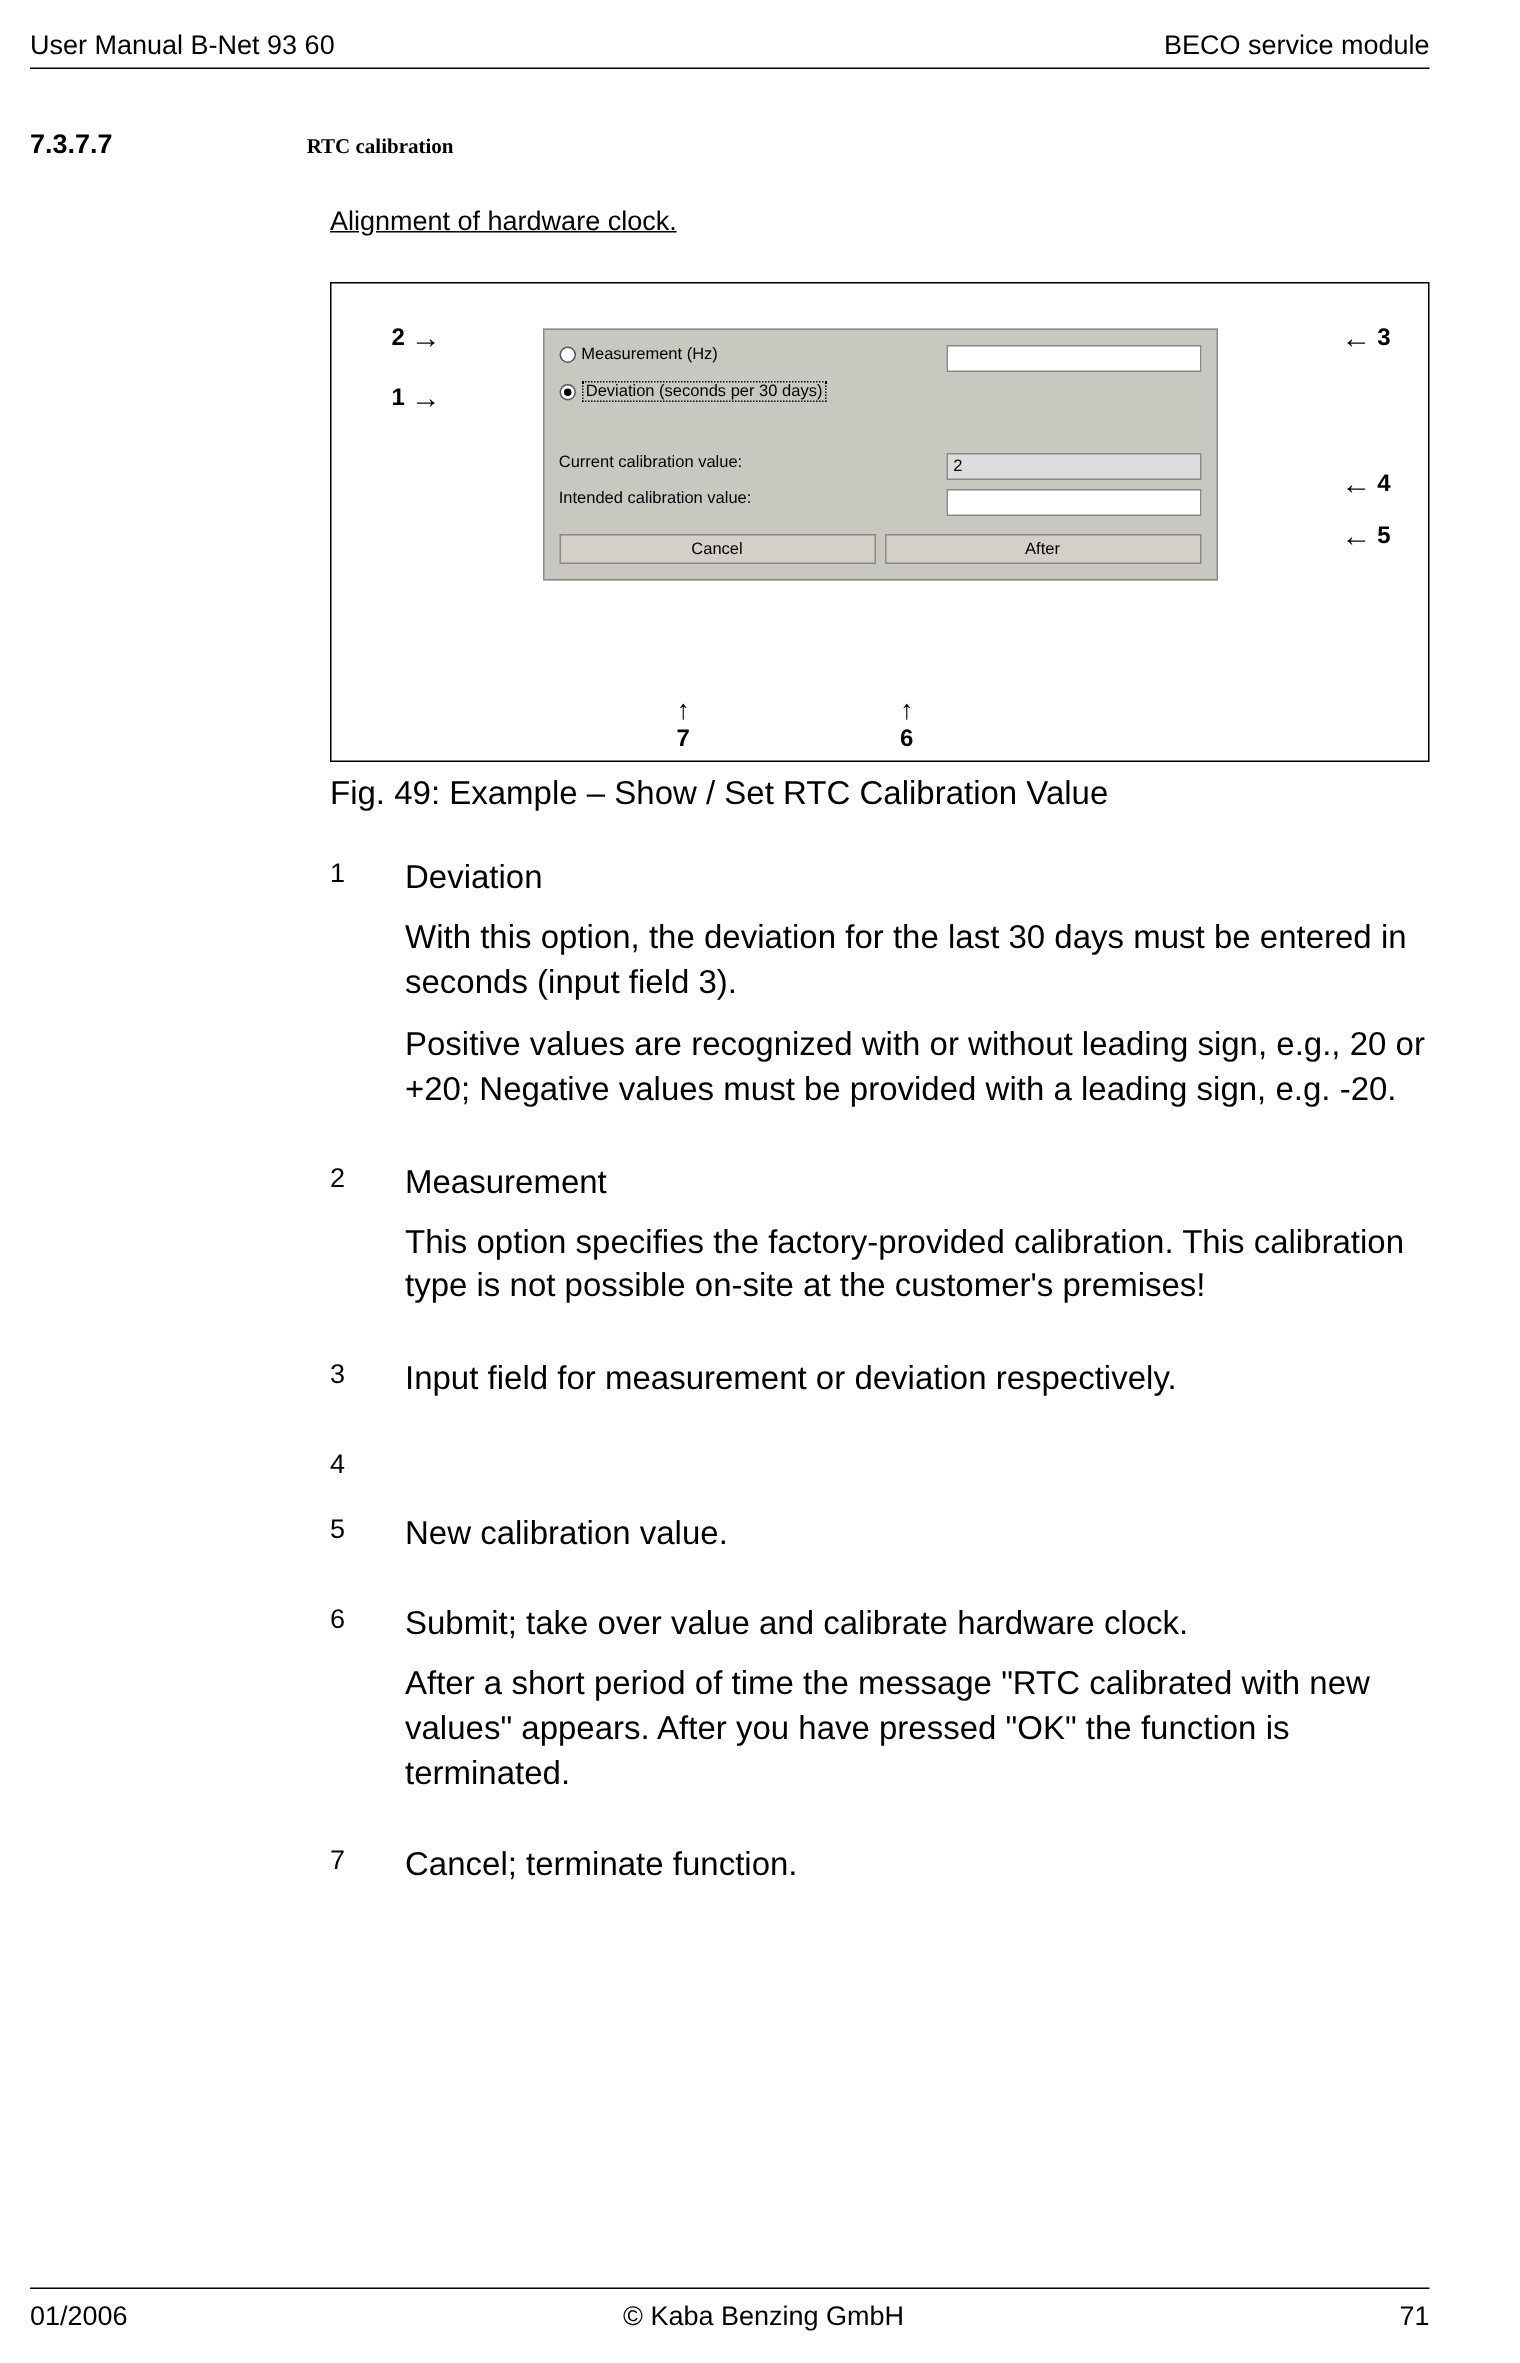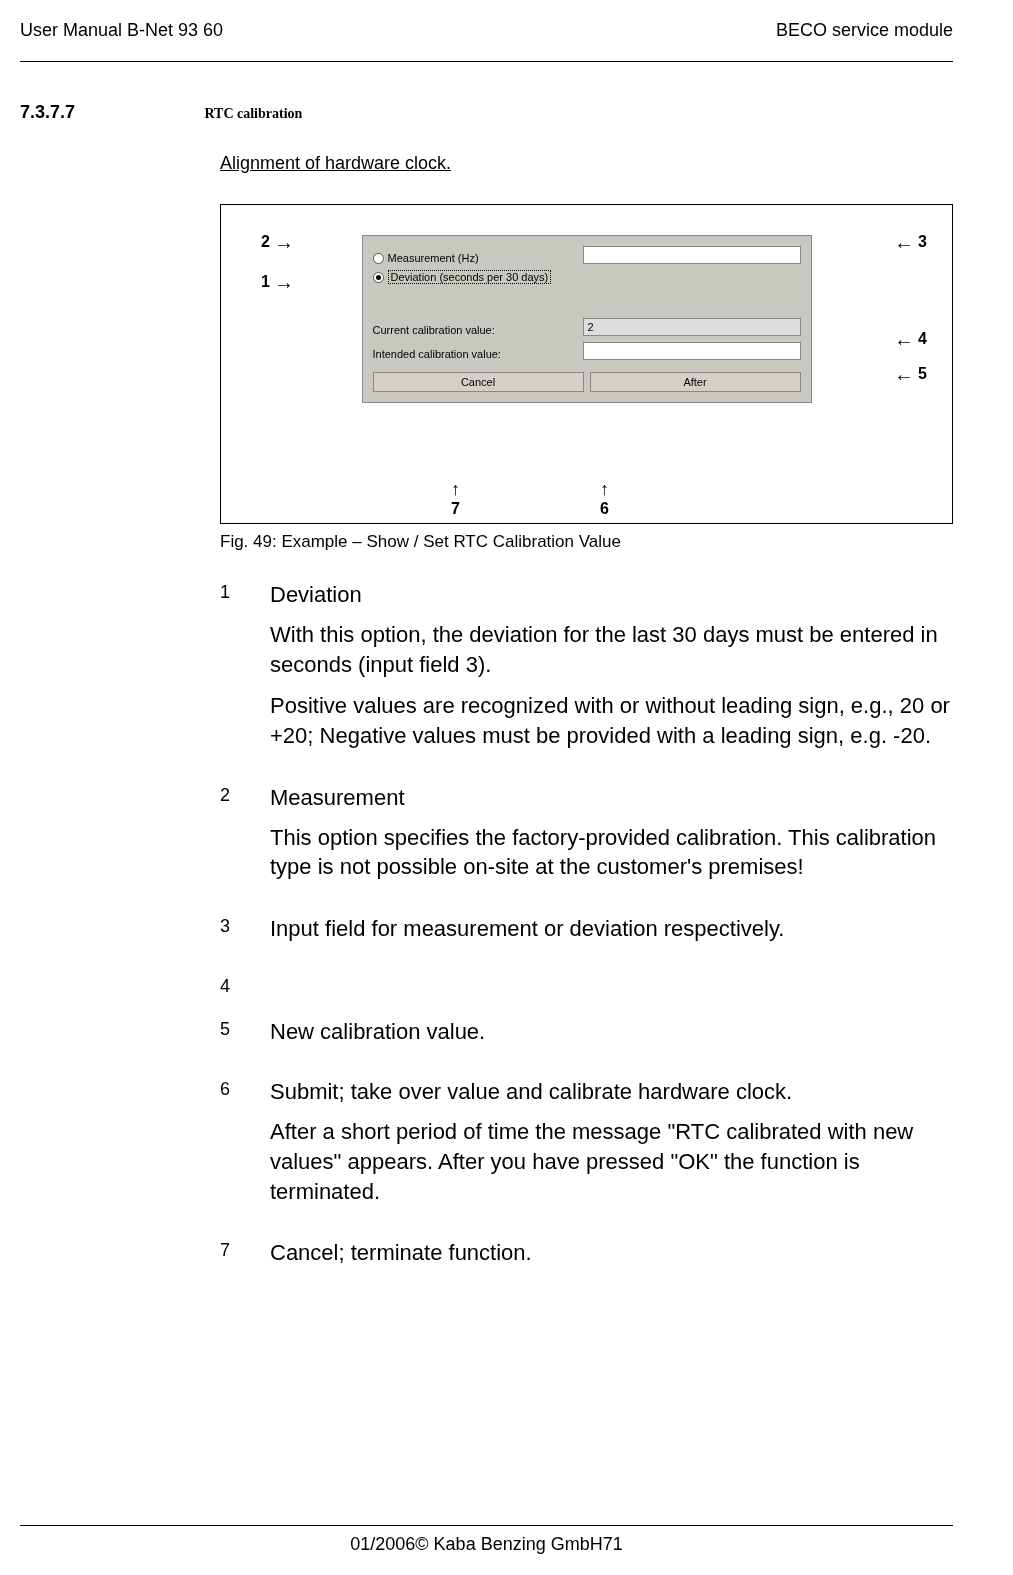--- a/index.html
+++ b/index.html
@@ -9,21 +9,21 @@
     height: 1575px;
     padding: 20px 60px 20px 20px;
     color: #000;
     background: #fff;
     position: relative;
   }
   .header {
     display: flex;
     justify-content: space-between;
     font-size: 18px;
-    padding-bottom: 20px;
+    padding-bottom: 4px;
     border-bottom: 1px solid #000;
     margin-bottom: 40px;
   }
   .section-num {
     font-size: 18px;
     font-weight: bold;
     display: inline-block;
     width: 180px;
   }
   .section-title {
@@ -44,43 +44,43 @@
   .dialog-mock {
     background: #c8c8c0;
     border: 1px solid #888;
     width: 450px;
     margin: 0 auto;
     padding: 10px;
     font-size: 11px;
     position: relative;
     top: 20px;
   }
-  .row { display: flex; align-items: flex-end; margin-bottom: 6px; }
+  .row { display: flex; align-items: flex-start; margin-bottom: 6px; gap: 48px; }
   .row .left { width: 210px; display:flex; align-items:center; gap:4px;}
   .radio { width:11px; height:11px; border:1px solid #555; border-radius:50%; background:#fff; display:inline-block; flex:none;}
   .radio.sel::after{content:"";display:block;width:5px;height:5px;background:#000;border-radius:50%;margin:2px auto;}
   .dotted { border:1px dotted #000; padding:0 2px;}
   .inp { background:#fff; border:1px solid #888; height:18px; flex:1; padding:0 4px; font-size:11px; display:flex; align-items:center;}
   .inp.ro { background:#ddd;}
   .btn-row { display:flex; gap:6px; margin-top:12px;}
   .mbtn { flex:1; background:#d4d0c8; border:1px solid #888; text-align:center; font-size:11px; padding:3px 0;}
   .annot { position:absolute; font-weight:bold; font-size:16px; display:flex; align-items:center; gap:4px;}
   .arrow-r::after { content:"→"; font-size:20px; line-height:0;}
   .arrow-l::before { content:"←"; font-size:20px; line-height:0;}
-  .fig-caption { font-size: 17px; margin-bottom: 30px; }
+  .fig-caption { font-size: 22px; margin-bottom: 30px; }
   .list-block { margin-bottom: 22px; }
   .list-row { display:flex; }
   .list-num { width:50px; font-size:18px; flex:none;}
   .list-body { font-size:22px; }
   .list-title { margin-bottom:12px;}
   .list-para { margin-bottom:12px; line-height:1.35;}
   .footer {
     position:absolute; left:20px; right:60px; bottom:20px;
     border-top:1px solid #000; padding-top:8px;
-    display:flex; justify-content:center; font-size:18px;
+    display:flex; justify-content:space-between; font-size:18px;
   }
   .bottom-annot { position:absolute; bottom:5px; display:flex; gap:140px; left:230px;}
   .ba { font-weight:bold; font-size:16px; display:flex; flex-direction:column; align-items:center;}
   .ba::before{ content:"↑"; font-size:18px; transform: translateX(0);}
 </style>
 </head>
 <body>
 
 <div class="header">
   <span>User Manual B-Net 93 60</span>

